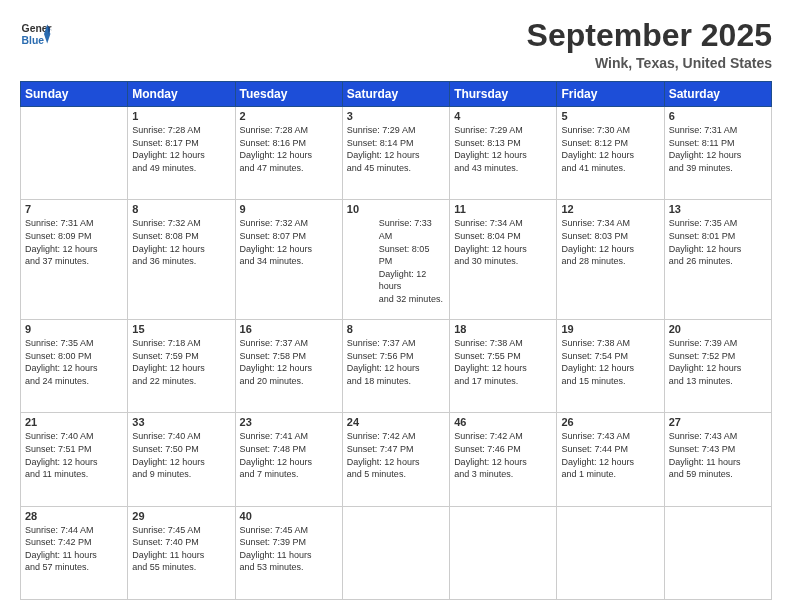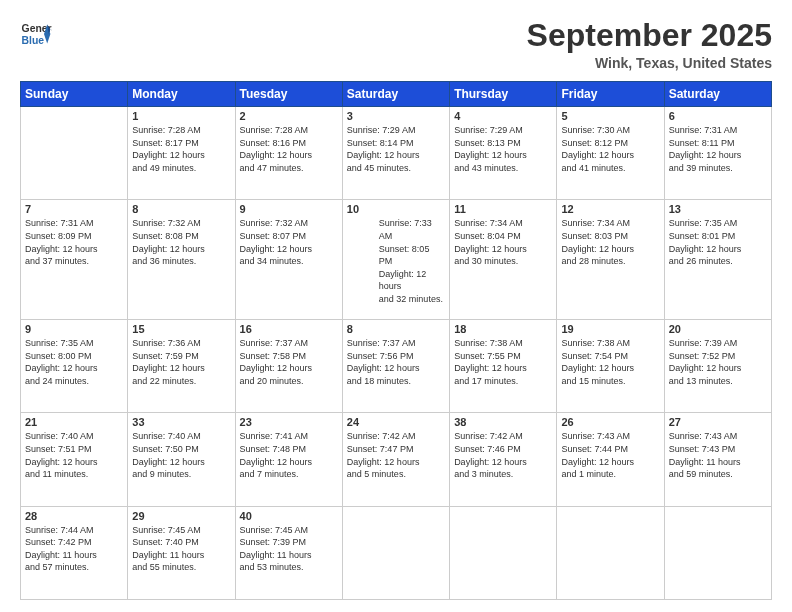--- a/index.html
+++ b/index.html
@@ -224,21 +224,21 @@
         <tr class="week-row">
           <td>
             <span class="day-number">9</span>
             <div class="day-info" style="white-space: pre-line;">Sunrise: 7:35 AM
 Sunset: 8:00 PM
 Daylight: 12 hours
 and 24 minutes.</div>
           </td>
           <td>
             <span class="day-number">15</span>
-            <div class="day-info" style="white-space: pre-line;">Sunrise: 7:36 AM
+            <div class="day-info" style="white-space: pre-line;">Sunrise: 7:18 AM
 Sunset: 7:59 PM
 Daylight: 12 hours
 and 22 minutes.</div>
           </td>
           <td>
             <span class="day-number">16</span>
             <div class="day-info" style="white-space: pre-line;">Sunrise: 7:37 AM
 Sunset: 7:58 PM
 Daylight: 12 hours
 and 20 minutes.</div>
@@ -295,21 +295,21 @@
 and 7 minutes.</div>
           </td>
           <td>
             <span class="day-number">24</span>
             <div class="day-info" style="white-space: pre-line;">Sunrise: 7:42 AM
 Sunset: 7:47 PM
 Daylight: 12 hours
 and 5 minutes.</div>
           </td>
           <td>
-            <span class="day-number">38</span>
+            <span class="day-number">46</span>
             <div class="day-info" style="white-space: pre-line;">Sunrise: 7:42 AM
 Sunset: 7:46 PM
 Daylight: 12 hours
 and 3 minutes.</div>
           </td>
           <td>
             <span class="day-number">26</span>
             <div class="day-info" style="white-space: pre-line;">Sunrise: 7:43 AM
 Sunset: 7:44 PM
 Daylight: 12 hours

